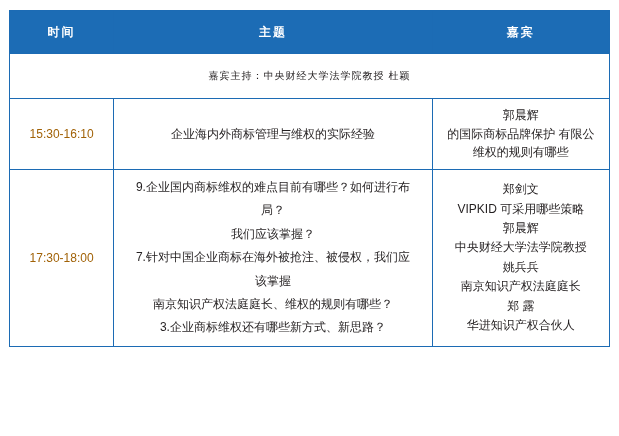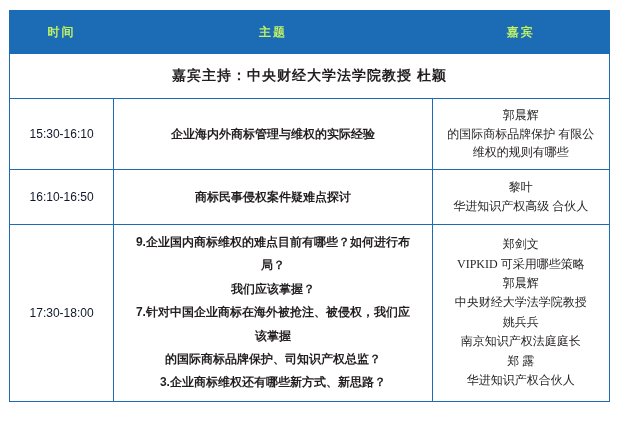--- a/index.html
+++ b/index.html
@@ -28,52 +28,51 @@
   table.agenda td, table.agenda th {
     border: 1px solid #1c6bb4;
     vertical-align: middle;
     text-align: center;
     padding: 4px 3px;
     font-size: 12px;
     line-height: 1.55;
   }
   thead th {
     background: #1c6cb5;
-    color: #bef264;
+    color: #ffffff;
     font-weight: bold;
     font-size: 14px;
     height: 34px;
     letter-spacing: 2px;
   }
   .col-time { width: 104px; }
   .col-topic { width: 318px; }
   .col-guest { width: 177px; }
 
   tr.host-row td {
-    font-weight: bold;
-    font-size: 14px;
+    font-weight: normal;
+    font-size: 10px;
     height: 36px;
     letter-spacing: 1px;
     color: #231f20;
   }
   td.time-cell {
     font-size: 12px;
-    color: #0f172a;
+    color: #a16207;
   }
   td.topic-cell {
     font-size: 12.5px;
     color: #231f20;
-    font-weight: bold;
   }
   td.guest-cell {
     font-size: 12px;
     color: #231f20;
     line-height: 1.6;
   }
-  .guest-line { display: block; font-family: Liberation Serif, serif; }
+  .guest-line { display: block; }
   .topic-lines .tline { display: block; }
   tr.r1 td { height: 62px; }
   tr.r2 td { height: 46px; }
   tr.r3 td { height: 46px; }
   tr.r4 td { height: 154px; }
   tr.r4 .topic-cell { padding: 6px 16px; }
   tr.r4 .tline { line-height: 1.95; }
   tr.r4 .guest-line { line-height: 1.62; }
 </style>
 </head>
@@ -103,39 +102,29 @@
         <td class="topic-cell topic-lines">
           <span class="tline">企业海内外商标管理与维权的实际经验</span>
         </td>
         <td class="guest-cell">
           <span class="guest-line">郭晨辉</span>
           <span class="guest-line">的国际商标品牌保护 有限公</span>
           <span class="guest-line">维权的规则有哪些</span>
         </td>
       </tr>
 
-      <tr class="r2">
-        <td class="time-cell">16:10-16:50</td>
-        <td class="topic-cell topic-lines">
-          <span class="tline">商标民事侵权案件疑难点探讨</span>
-        </td>
-        <td class="guest-cell">
-          <span class="guest-line">黎叶</span>
-          <span class="guest-line">华进知识产权高级 合伙人</span>
-        </td>
-      </tr>
 
 
       <tr class="r4">
         <td class="time-cell">17:30-18:00</td>
         <td class="topic-cell topic-lines">
           <span class="tline">9.企业国内商标维权的难点目前有哪些？如何进行布局？</span>
           <span class="tline">我们应该掌握？</span>
           <span class="tline">7.针对中国企业商标在海外被抢注、被侵权，我们应该掌握</span>
-          <span class="tline">的国际商标品牌保护、司知识产权总监？</span>
+          <span class="tline">南京知识产权法庭庭长、维权的规则有哪些？</span>
           <span class="tline">3.企业商标维权还有哪些新方式、新思路？</span>
         </td>
         <td class="guest-cell">
           <span class="guest-line">郑剑文</span>
           <span class="guest-line">VIPKID 可采用哪些策略</span>
           <span class="guest-line">郭晨辉</span>
           <span class="guest-line">中央财经大学法学院教授</span>
           <span class="guest-line">姚兵兵</span>
           <span class="guest-line">南京知识产权法庭庭长</span>
           <span class="guest-line">郑   露</span>

